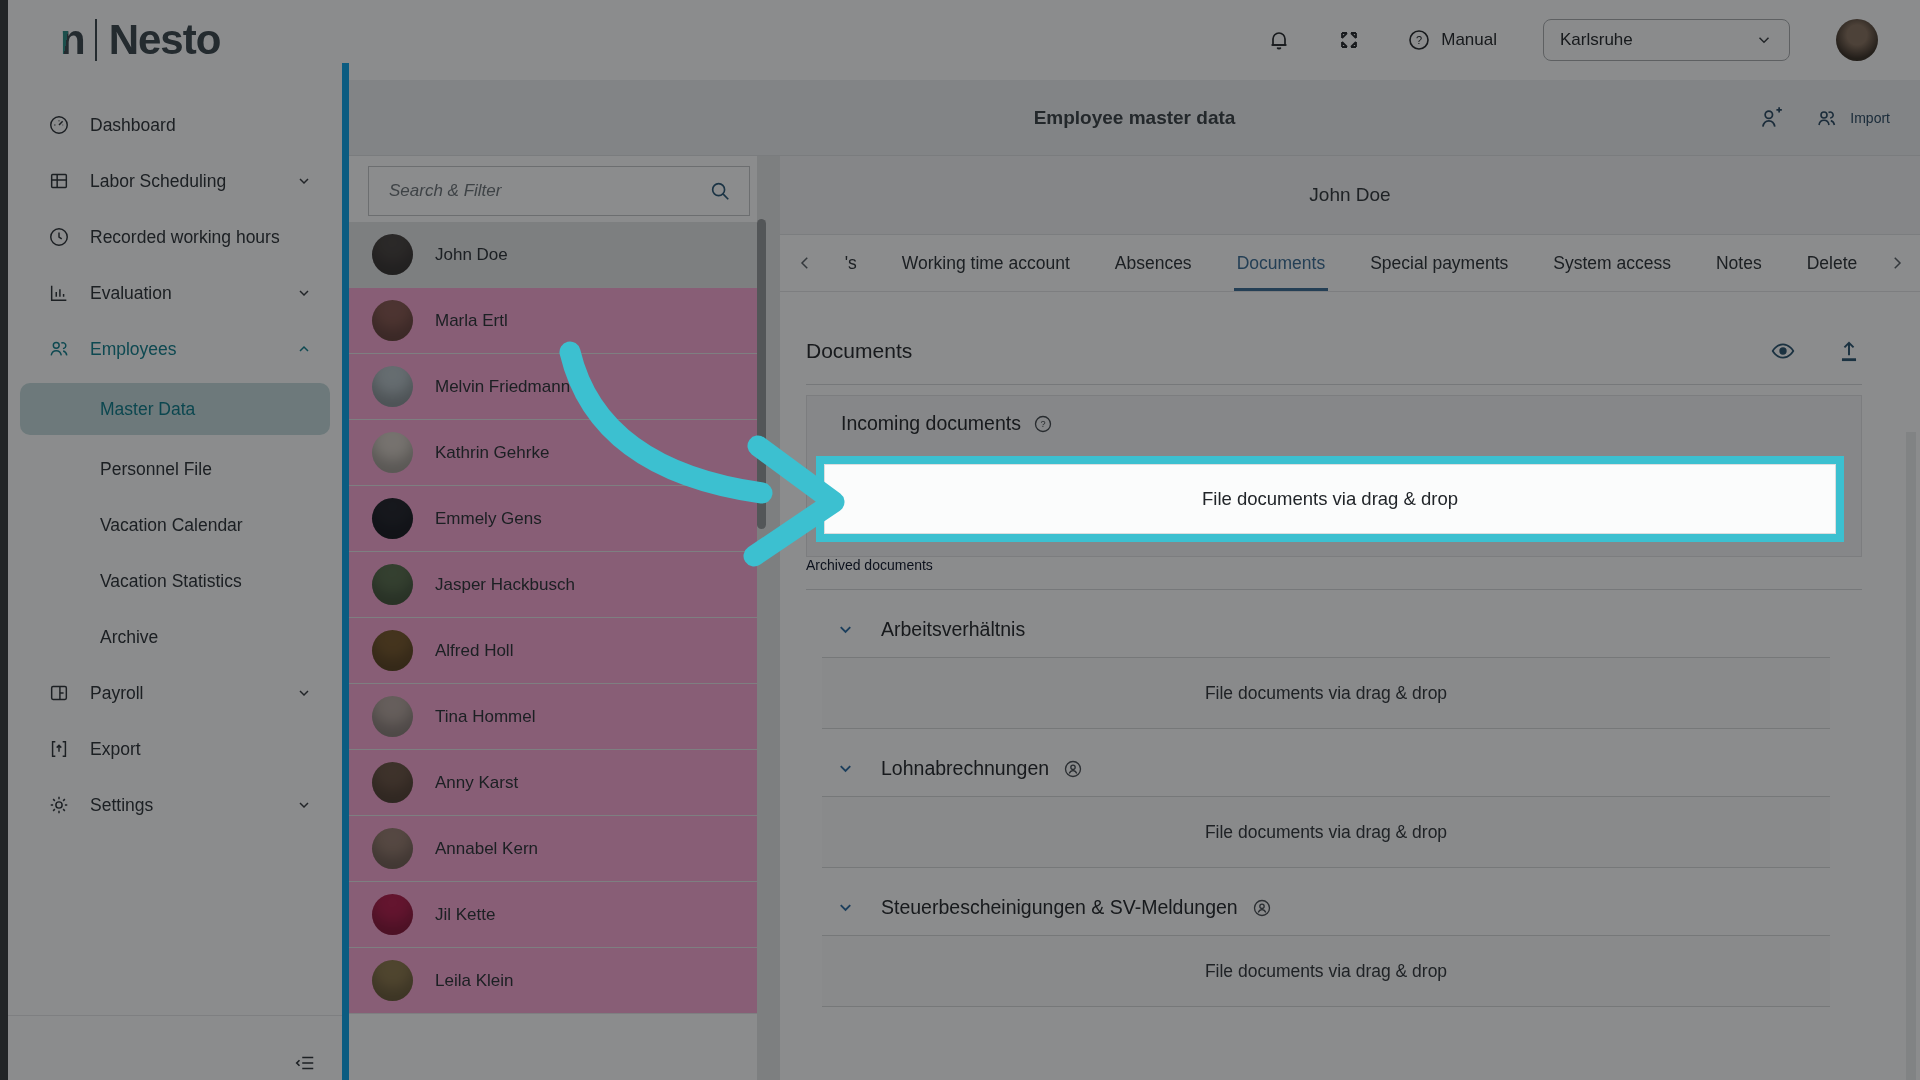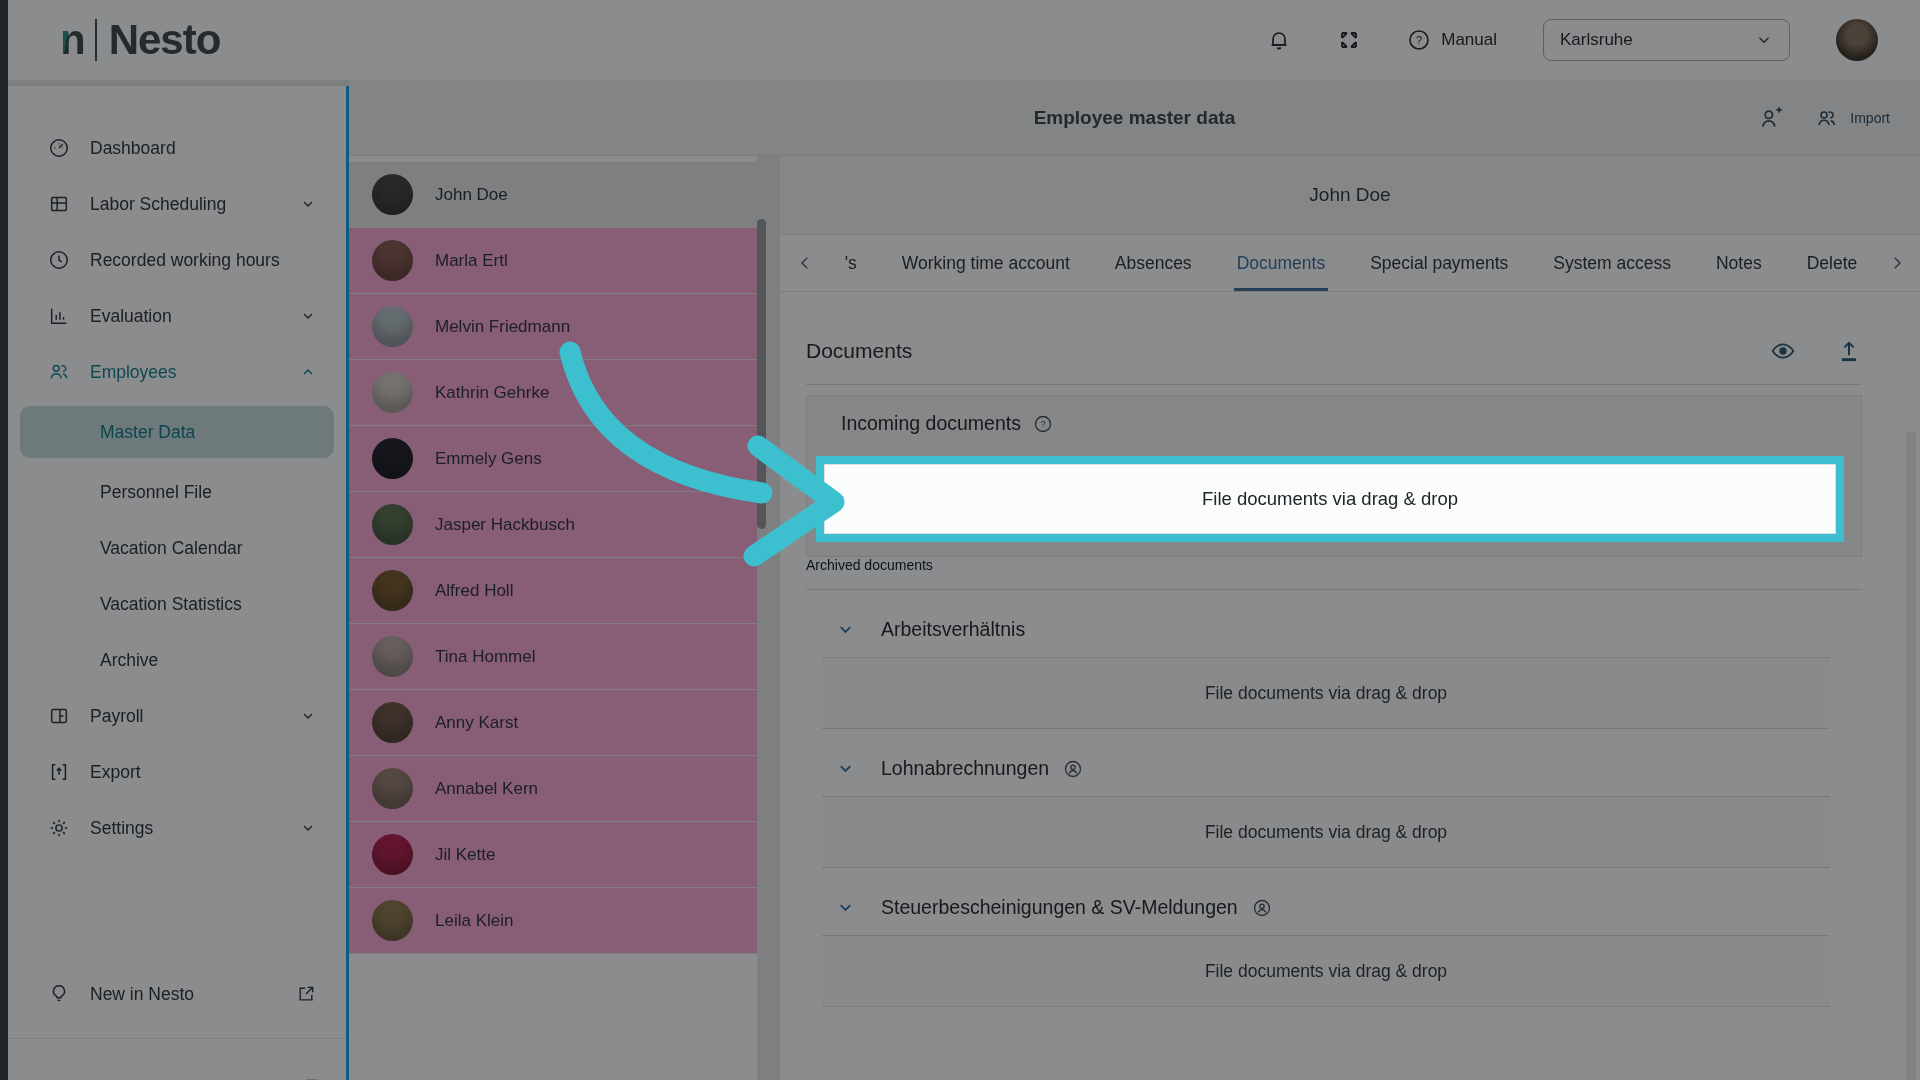--- a/index.html
+++ b/index.html
@@ -23,22 +23,22 @@
   .icon-btn{color:#26292c;cursor:pointer;}
   .manual{display:flex;align-items:center;gap:10px;font-size:17px;color:#26292c;cursor:pointer;}
   .location-select{width:247px;height:42px;border:1px solid #aaadaf;border-radius:8px;
           background:#fdfdfd;display:flex;align-items:center;padding:0 16px;font-size:17px;
           color:#26292c;cursor:pointer;}
   .location-select .chev{margin-left:auto;color:#3a3e42;}
   .avatar-top{width:42px;height:42px;border-radius:50%;cursor:pointer;
           background:radial-gradient(circle at 50% 38%,#8a7360 0 30%,#3c3127 70%);}
 
   
-  .sidebar{position:absolute;left:8px;top:86px;width:341px;bottom:0;background:#ffffff;
-           border-right:3px solid #0ea5e9;}
+  .sidebar{position:absolute;left:8px;top:63px;width:341px;bottom:0;background:#ffffff;
+           border-right:7px solid #0ea5e9;}
   .side-nav{padding-top:28px;}
   .side-item{display:flex;align-items:center;height:44px;margin-top:12px;
              padding:0 30px 0 40px;font-size:17.5px;color:#2e3338;cursor:pointer;gap:20px;}
   .side-item .chev{margin-left:auto;color:#3a3e42;}
   .side-item.teal, .side-item.teal .chev{color:#14808e;}
   .side-sub{display:flex;align-items:center;height:44px;margin-top:12px;
             padding-left:92px;font-size:17.5px;color:#2e3338;cursor:pointer;}
   .side-sub.active{height:52px;margin:12px 12px 0 12px;padding-left:80px;border-radius:10px;
             background:#c6dcdd;color:#0f7c8a;}
   .side-news{position:absolute;top:886px;left:0;right:0;height:44px;display:flex;
@@ -261,34 +261,20 @@
         </svg>
         <span>Settings</span>
         <span class="chev">
           <svg width="16" height="16" viewBox="0 0 24 24" fill="none" stroke="currentColor" stroke-width="2.2">
               <path d="M6 9l6 6 6-6"></path>
             </svg>
         </span>
       </div>
     </div>
 
-    <div class="side-news">
-      <svg width="22" height="22" viewBox="0 0 24 24" fill="none" stroke="currentColor" stroke-width="1.6">
-        <path d="M12 3a6 6 0 0 1 3.2 11.1c-.7.5-1.2 1.1-1.2 1.9h-4c0-.8-.5-1.4-1.2-1.9A6 6 0 0 1 12 3z"></path>
-        <path d="M10.5 19h3"></path>
-      </svg>
-      <span>New in Nesto</span>
-      <span class="ext">
-        <svg width="20" height="20" viewBox="0 0 24 24" fill="none" stroke="currentColor" stroke-width="1.7">
-          <path d="M19 13v6H5V5h6"></path>
-            <path d="M14 4h6v6"></path>
-            <path d="M20 4l-8 8"></path>
-        </svg>
-      </span>
-    </div>
     <div class="side-bottom">
       <span class="collapse-btn">
         <svg width="22" height="22" viewBox="0 0 24 24" fill="none" stroke="currentColor" stroke-width="1.8">
           <path d="M9 6h12M9 12h12M9 18h12"></path>
             <path d="M6 9l-3 3 3 3"></path>
             <path d="M3 6v0"></path>
         </svg>
       </span>
     </div>
   </nav>
@@ -310,20 +296,29 @@
             <circle cx="10" cy="9" r="3"></circle>
               <path d="M5 19c.5-3 2.5-4.7 5-4.7s4.5 1.7 5 4.7"></path>
             <path d="M14.5 6.5a3 3 0 1 1 1.6 5.5M16.8 14.6c2 .5 3.2 2 3.6 4.4"></path>
           </svg>
           <span>Import</span>
         </span>
       </div>
     </div>
 
     <section class="employee-panel">
+      <div class="search-box">
+        <input type="text" placeholder="Search &amp; Filter" style="">
+        <span style="color:#2b5876;">
+          <svg width="22" height="22" viewBox="0 0 24 24" fill="none" stroke="currentColor" stroke-width="1.8">
+            <circle cx="10.5" cy="10.5" r="6.5"></circle>
+              <path d="M15.5 15.5 21 21"></path>
+          </svg>
+        </span>
+      </div>
       <div class="emp-list">
         <div class="emp-row selected">
           <span class="emp-avatar" style="background-color: rgb(74, 68, 65);"></span>
           <span class="emp-name">John Doe</span>
         </div>
         <div class="emp-row">
           <span class="emp-avatar" style="background-color: rgb(138, 90, 82);"></span>
           <span class="emp-name">Marla Ertl</span>
         </div>
         <div class="emp-row">

